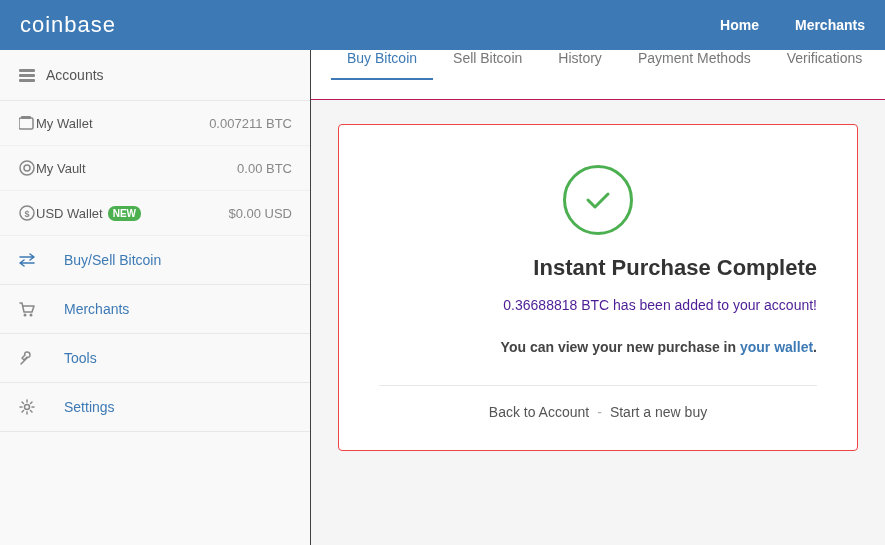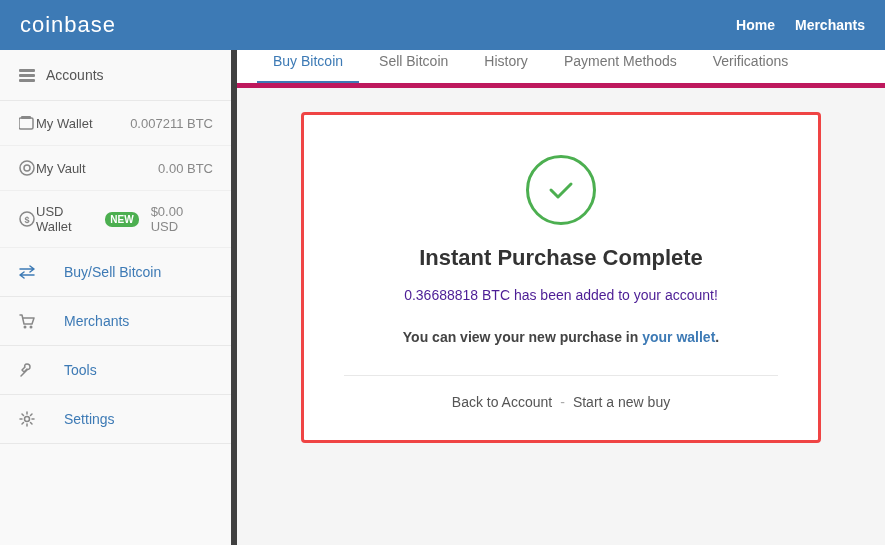--- a/index.html
+++ b/index.html
@@ -16,40 +16,40 @@
       justify-content: space-between;
     }
     .header-logo {
       font-size: 22px;
       font-weight: 300;
       letter-spacing: 1px;
       color: white;
     }
     .header-nav {
       display: flex;
-      gap: 20px;
+      gap: 36px;
     }
     .header-nav a {
       color: white;
       text-decoration: none;
       font-size: 14px;
       font-weight: 600;
     }
 
     
     .layout {
       display: flex;
       height: 495px;
     }
 
     
     .sidebar {
-      width: 237px;
+      width: 311px;
       background: #f9f9f9;
-      border-right: 6px solid #404040;
+      border-right: 1px solid #404040;
       flex-shrink: 0;
     }
 
     .sidebar-section-header {
       display: flex;
       align-items: center;
       padding: 16px 18px;
       border-bottom: 1px solid #e8e8e8;
       color: #555;
       font-size: 14px;
@@ -114,24 +114,24 @@
     .main {
       flex: 1;
       background: #f5f5f5;
       overflow: hidden;
     }
 
     
     .tabs {
       display: flex;
       background: white;
-      border-bottom: 5px solid #be185d;
+      border-bottom: 1px solid #be185d;
       padding: 0 20px;
-      height: 38px;
-      align-items: flex-end;
+      height: 50px;
+      align-items: flex-start;
     }
     .tab {
       padding: 0 16px 12px;
       font-size: 14px;
       color: #777;
       cursor: pointer;
       border-bottom: 2px solid transparent;
       margin-right: 4px;
       white-space: nowrap;
     }
@@ -145,25 +145,25 @@
     .content {
       padding: 24px;
       display: flex;
       align-items: flex-start;
       justify-content: center;
     }
 
     
     .success-card {
       background: white;
-      border: 3px solid #ef4444;
+      border: 1px solid #ef4444;
       border-radius: 4px;
       width: 520px;
       padding: 40px 40px 30px;
-      text-align: center;
+      text-align: right;
     }
 
     .success-icon {
       width: 70px;
       height: 70px;
       border-radius: 50%;
       border: 3px solid #4caf50;
       display: flex;
       align-items: center;
       justify-content: center;

